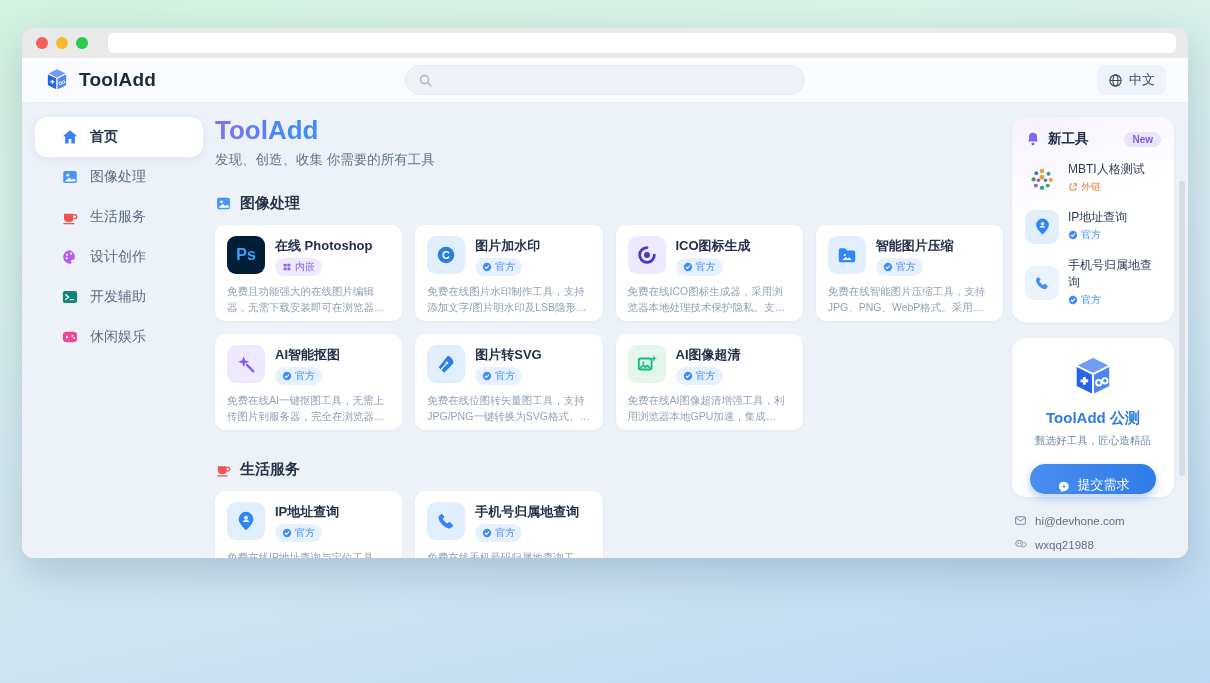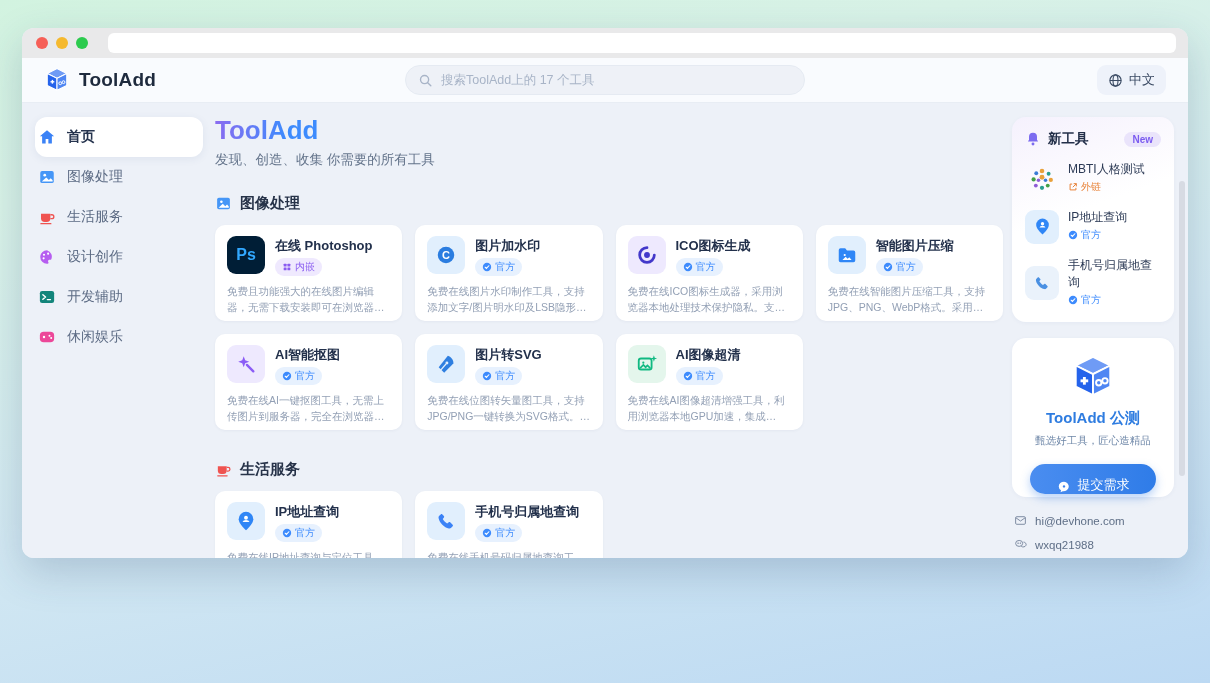--- a/index.html
+++ b/index.html
@@ -25,21 +25,21 @@
   .brand { display:flex; align-items:center; gap:9px; }
   .brand-name { font-size:19px; font-weight:bold; color:#1e2a3d; letter-spacing:.2px; }
   .searchwrap { position:absolute; left:383px; width:400px; height:30px; background:#eef1f7; border:1px solid #e5eaf2; border-radius:15px; display:flex; align-items:center; padding:0 12px; gap:8px; }
   .searchwrap input { flex:1; border:none; outline:none; background:transparent; font-size:12.5px; color:#3c4a61; font-family:inherit; }
   .searchwrap input::placeholder { color:#a8b4c7; }
   .langbtn { margin-left:auto; display:flex; align-items:center; gap:6px; background:#eef2fa; border-radius:9px; padding:6px 11px; font-size:13px; color:#3a4a63; cursor:pointer; }
   
   .body-area { position:relative; height:552px; background:#edf1f8; }
   
   .sidebar { position:absolute; left:13px; top:14px; width:168px; }
-  .nav-item { height:40px; display:flex; align-items:center; gap:11px; padding-left:3px; font-size:14px; color:#5c6b84; border-radius:12px; cursor:pointer; }
+  .nav-item { height:40px; display:flex; align-items:center; gap:11px; padding-left:26px; font-size:14px; color:#5c6b84; border-radius:12px; cursor:pointer; }
   .nav-item.active { background:#ffffff; color:#27354f; font-weight:bold; box-shadow:0 2px 8px rgba(50,80,130,.08); }
   .nav-ic { width:18px; height:18px; flex:none; display:flex; }
   
   .main { position:absolute; left:193px; top:12px; width:788px; }
   .page-title { font-size:26px; font-weight:bold; background:linear-gradient(90deg,#8a6cf0 0%,#3d8bfd 70%); -webkit-background-clip:text; background-clip:text; color:transparent; display:inline-block; }
   .page-sub { margin-top:5px; font-size:13.5px; color:#64748b; }
   .sec-head { margin-top:25px; display:flex; align-items:center; gap:8px; font-size:15px; font-weight:bold; color:#273349; }
   .sec-ic { width:17px; height:17px; display:flex; }
   .grid { margin-top:12px; display:grid; grid-template-columns:repeat(4,1fr); gap:13px; }
   .card { background:#fff; border-radius:10px; padding:11px 12px; height:96px; box-shadow:0 1px 3px rgba(30,50,90,.05); cursor:pointer; }
@@ -106,21 +106,20 @@
       </span>
       <span class="brand-name">ToolAdd</span>
     </div>
     <div class="searchwrap">
       <span class="nav-ic" style="width:15px;height:15px">
         <svg viewBox="0 0 24 24">
             <circle cx="10.5" cy="10.5" r="6.5" fill="none" stroke="#a8b4c7" stroke-width="2.2"></circle>
             <line x1="15.5" y1="15.5" x2="20.5" y2="20.5" stroke="#a8b4c7" stroke-width="2.2" stroke-linecap="round"></line>
           </svg>
       </span>
-      <input placeholder="搜索ToolAdd上的 17 个工具" style="">
     </div>
     <div class="langbtn">
       <span class="nav-ic" style="width:15px;height:15px">
         <svg viewBox="0 0 24 24" fill="none" stroke="#3a4a63" stroke-width="1.8">
             <circle cx="12" cy="12" r="9"></circle>
             <ellipse cx="12" cy="12" rx="4" ry="9"></ellipse>
             <line x1="3" y1="12" x2="21" y2="12"></line>
           </svg>
       </span>
       <span>中文</span>

